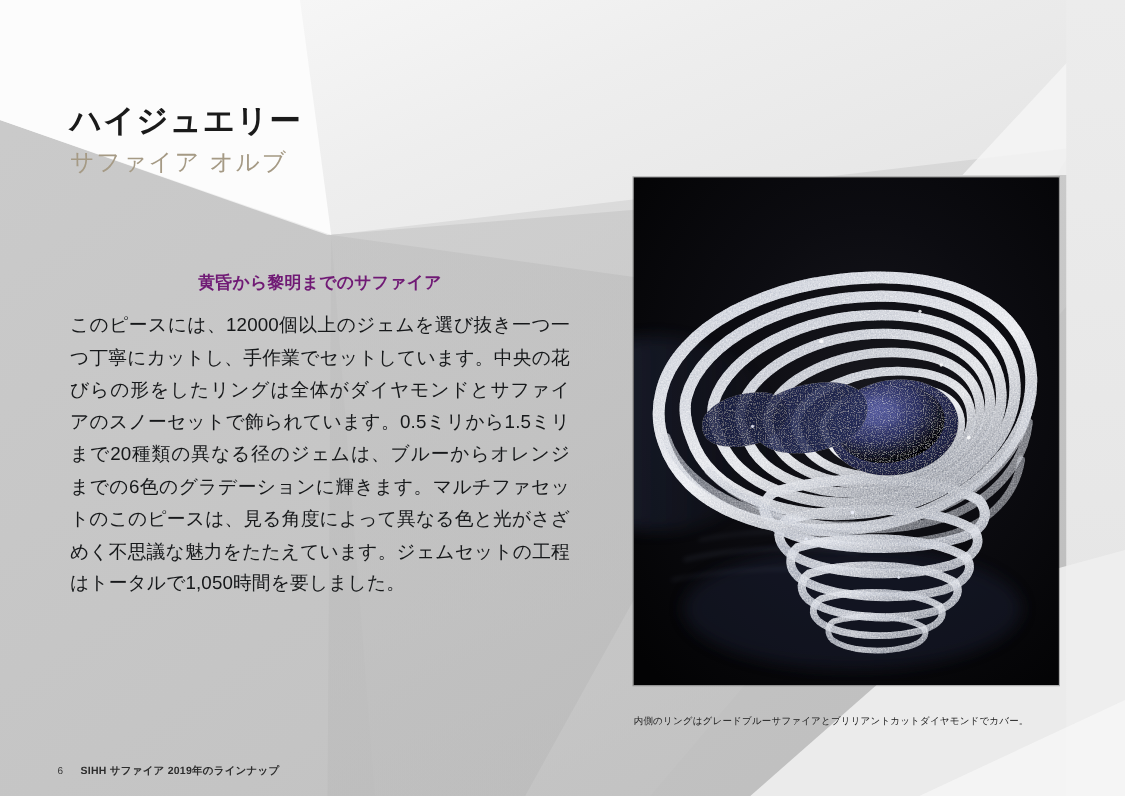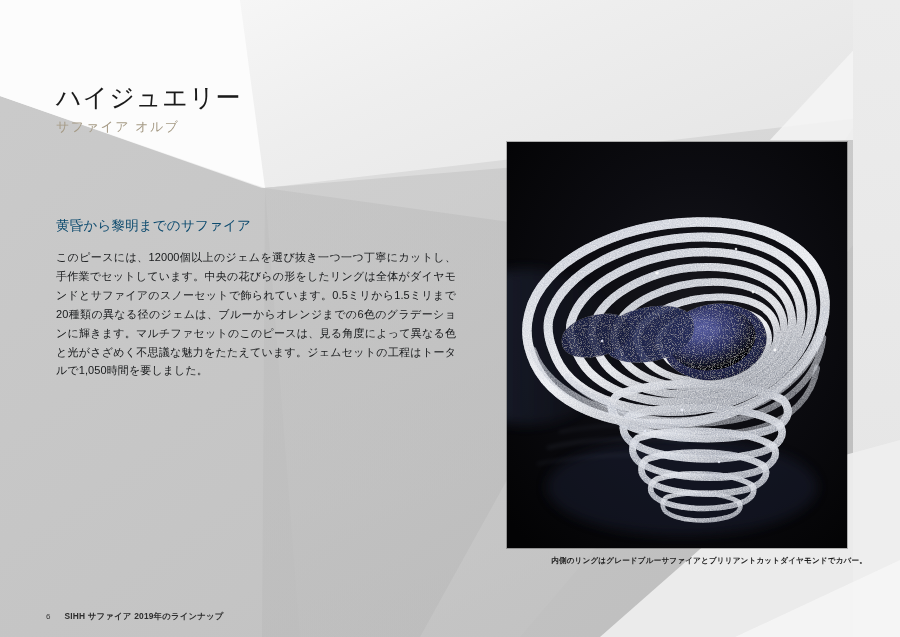--- a/index.html
+++ b/index.html
@@ -30,54 +30,55 @@
 
   
   .title-block {
     position: absolute;
     left: 56px;
     top: 82px;
     z-index: 5;
   }
   .slide-title {
     font-size: 25px;
-    font-weight: 400;
+    font-weight: 700;
     color: #1a1a1a;
     letter-spacing: 1px;
     line-height: 1.25;
     margin: 0;
     white-space: nowrap;
   }
   .slide-subtitle {
-    font-size: 13px;
+    font-size: 19px;
     font-weight: 400;
     color: #a59a85;
     letter-spacing: 1.5px;
     line-height: 1.3;
     margin: 6px 0 0 0;
     white-space: nowrap;
   }
 
   
   .body-block {
     position: absolute;
     left: 56px;
     top: 217px;
     width: 400px;
     z-index: 5;
   }
   .body-heading {
     font-size: 13.5px;
-    font-weight: normal;
-    color: #0c4a6e;
+    font-weight: bold;
+    color: #701a75;
     margin: 0 0 13px 0;
     letter-spacing: 0.2px;
+    text-align: center;
   }
   .body-para {
-    font-size: 11px;
+    font-size: 15px;
     line-height: 1.72;
     color: #16181a;
     margin: 0 0 18px 0;
     text-align: justify;
     letter-spacing: 0.1px;
   }
   .body-para:last-child { margin-bottom: 0; }
 
   
   .photo-frame {
@@ -89,29 +90,28 @@
     overflow: hidden;
     background: #050507;
     z-index: 6;
     box-shadow: 0 0 0 1px rgba(0,0,0,0.25);
   }
   .photo-frame svg { display: block; }
 
   .photo-caption {
     position: absolute;
     left: 507px;
-    top: 556px;
+    top: 572px;
     width: 360px;
     font-size: 7.6px;
-    font-weight: bold;
+    font-weight: normal;
     color: #1b1b1b;
     letter-spacing: 0.15px;
     white-space: nowrap;
     z-index: 6;
-    text-align: right;
   }
 
   
   .footer {
     position: absolute;
     left: 46px;
     bottom: 15px;
     display: flex;
     align-items: baseline;
     gap: 14px;

